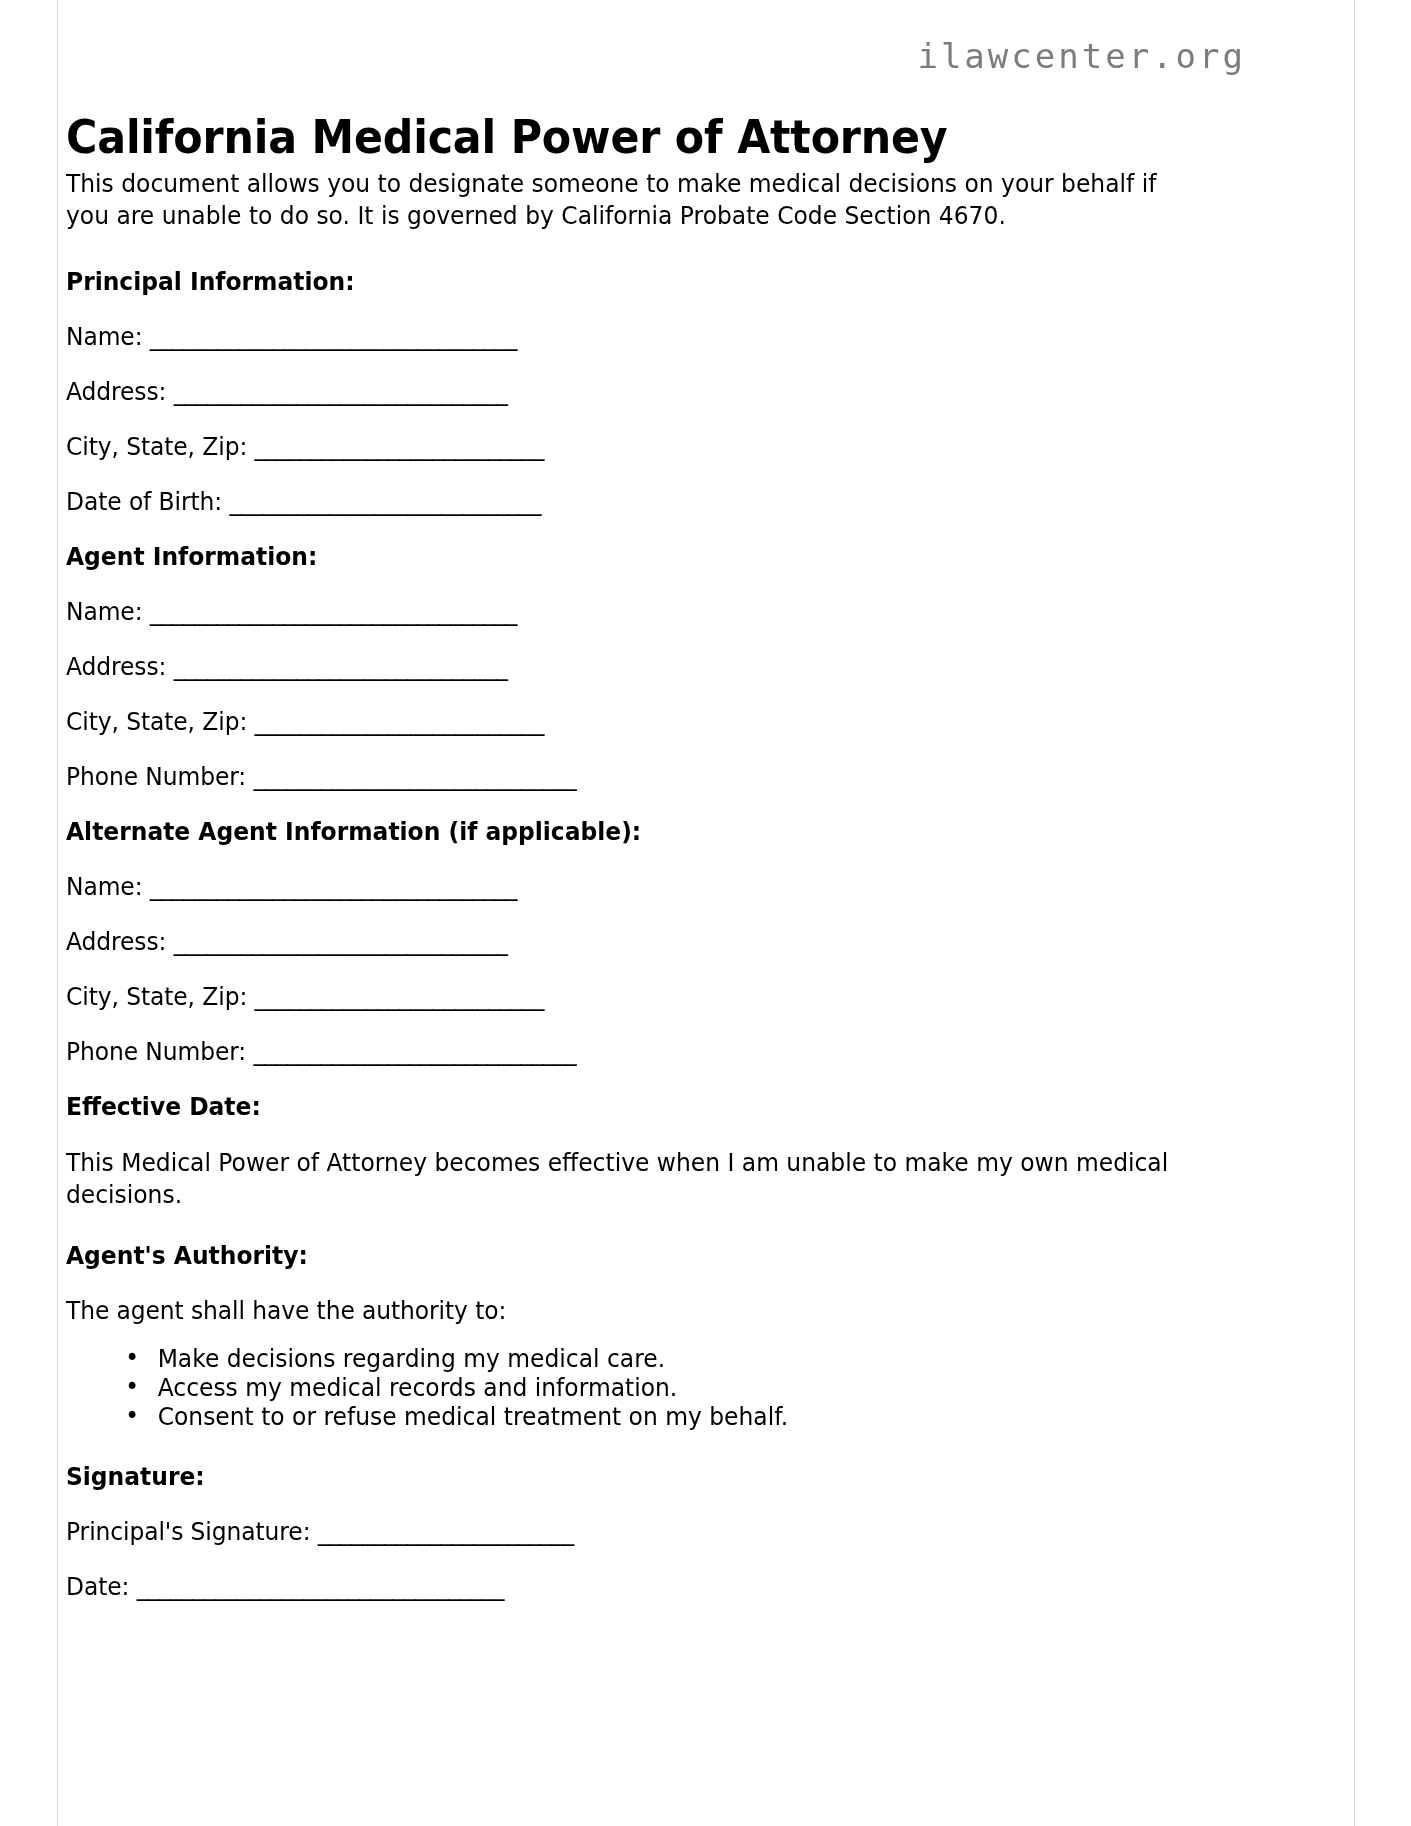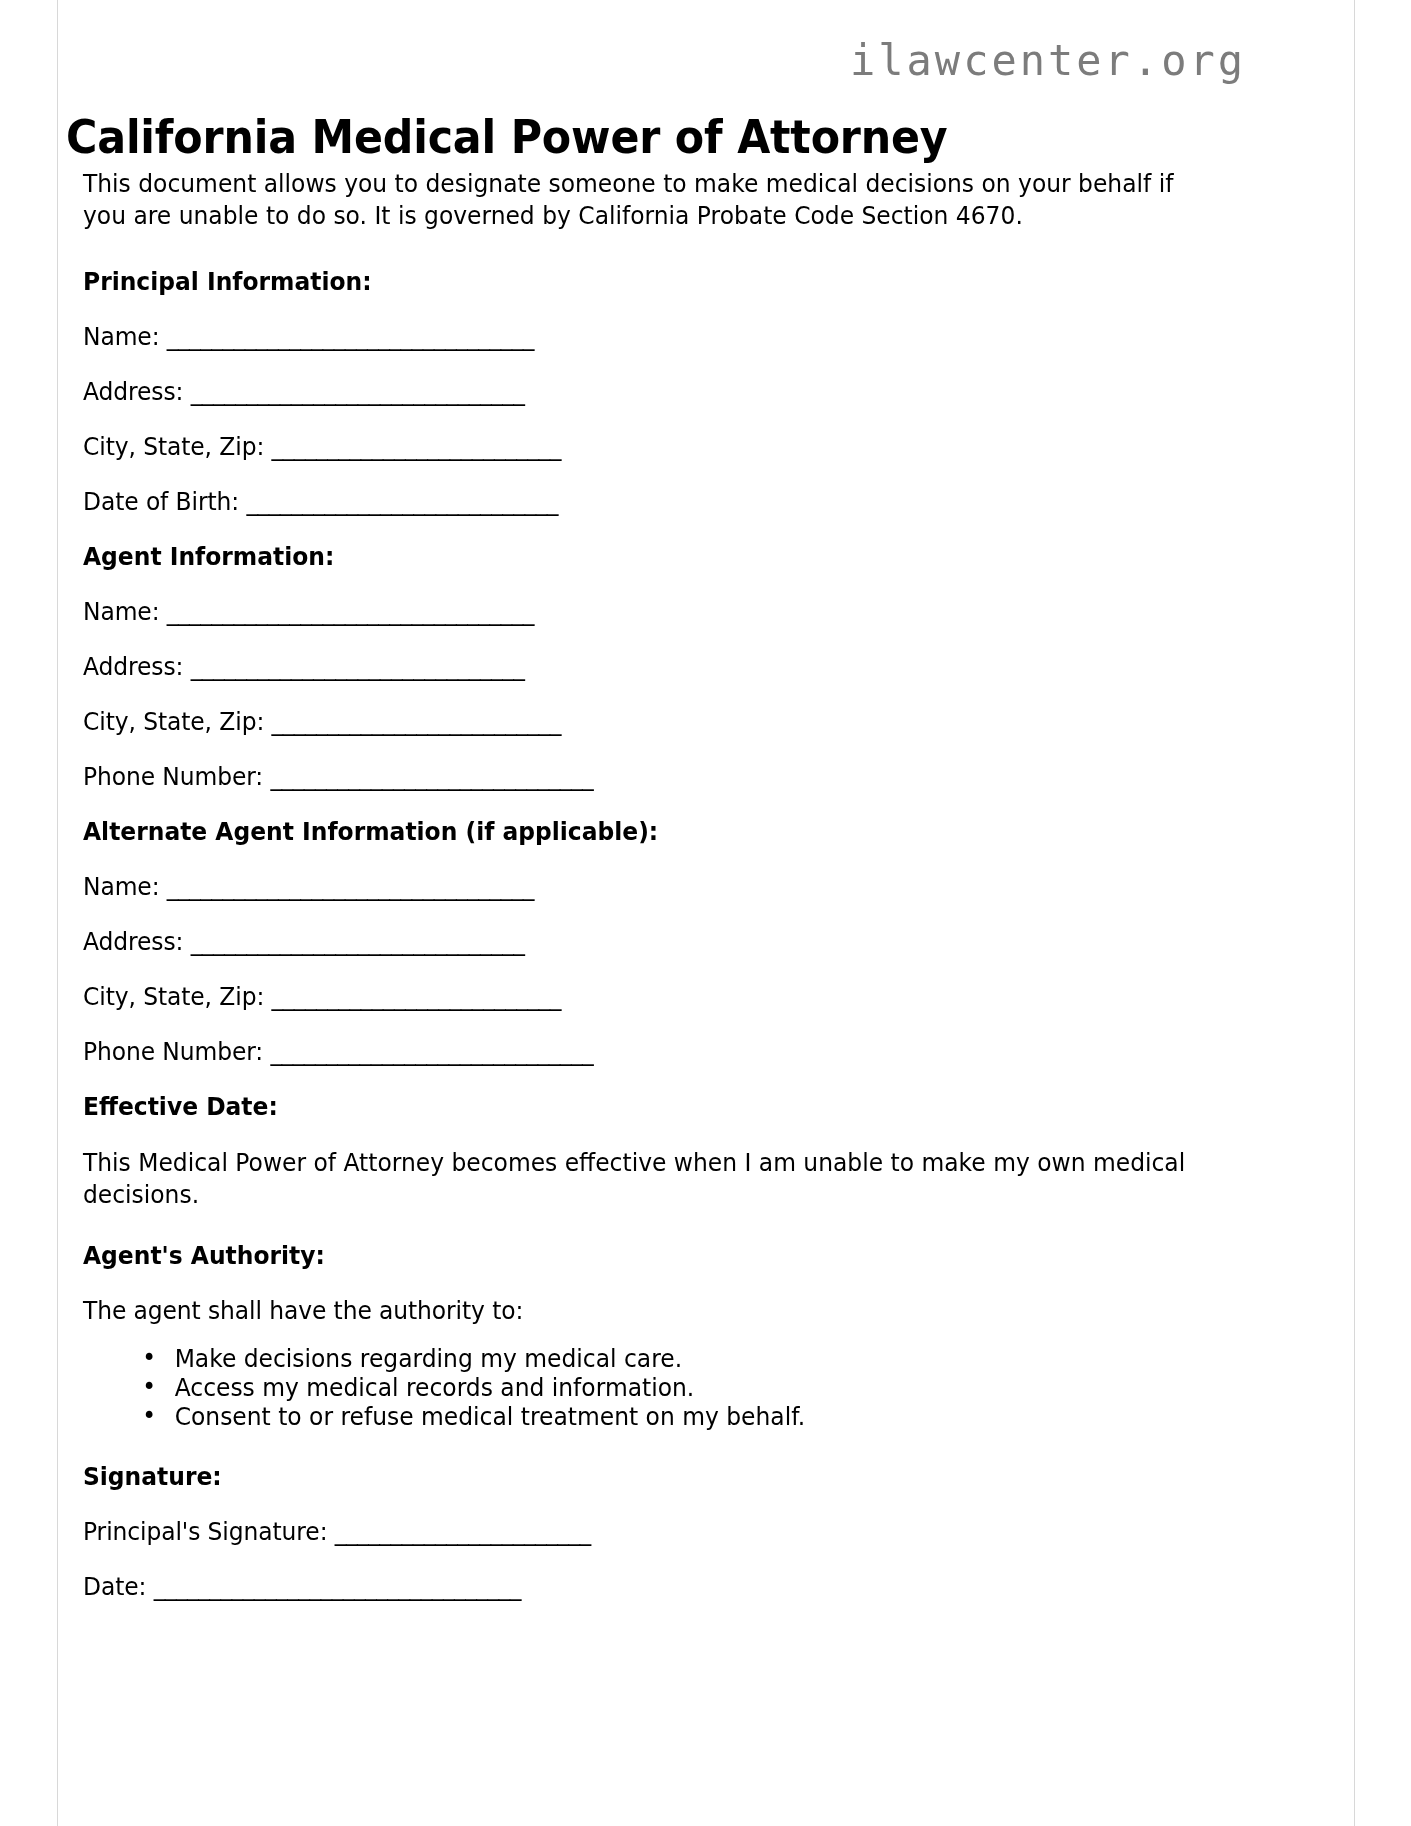--- a/index.html
+++ b/index.html
@@ -41,21 +41,21 @@
     top: 0;
     width: 1180px;
   }
 
   
   .watermark {
     position: absolute;
     right: 0;
     top: 36px;
     font-family: "DejaVu Sans Mono", monospace;
-    font-size: 42px;
+    font-size: 34px;
     letter-spacing: 3px;
     color: #7c7c7c;
     white-space: nowrap;
   }
 
   
   .doc-title {
     position: absolute;
     left: 0;
     top: 82px;
@@ -65,21 +65,21 @@
     letter-spacing: -0.2px;
     transform: scaleX(0.93);
     transform-origin: left top;
     white-space: nowrap;
     line-height: 1.08;
   }
 
   
   .flow {
     position: absolute;
-    left: 17px;
+    left: 0;
     top: 168px;
     width: 1185px;
   }
 
   .para {
     font-size: 24.5px;
     line-height: 1.32;
     transform: scaleX(0.955);
     transform-origin: left top;
     width: 1155px;

